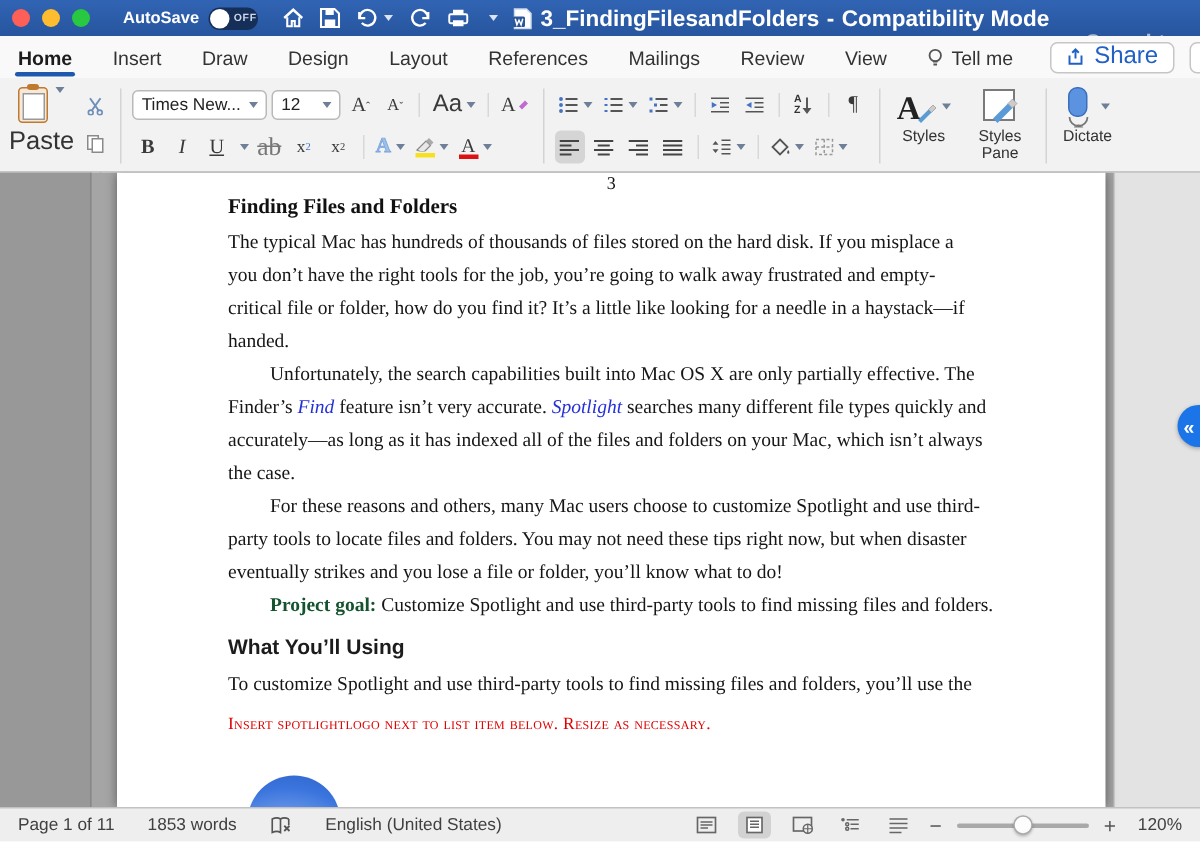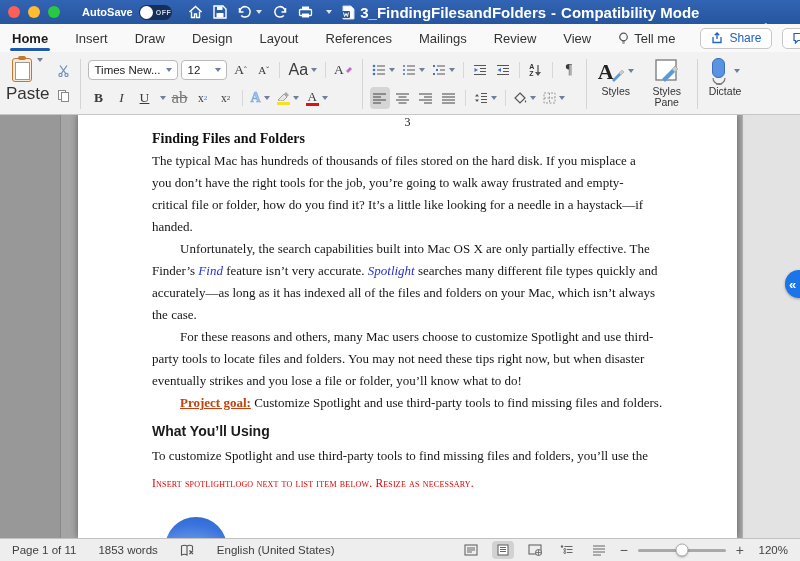--- a/index.html
+++ b/index.html
@@ -23,21 +23,21 @@
   .title-text b { font-weight:bold; }
   .title-saved { color:#aebcd4; font-weight:bold;margin-top:32px; }
   .tb-right { margin-left:auto; display:flex; align-items:center; gap:14px; }
 
   
   .tabbar { height:28px; background:#f9f9f9; display:flex; align-items:center; padding:0 10px; flex:none; }
   .tab { font-size:13px; color:#333; padding:5px 2px 4px; margin-right:23px; position:relative; white-space:nowrap; display:flex; align-items:center; gap:5px;justify-content:center; }
   .tab.active { font-weight:bold; color:#1c1c1c; }
   .tab.active::after { content:""; position:absolute; left:0; right:0; bottom:-1px; height:3px; border-radius:2px; background:#1f59ad; }
   .tabbar-right { margin-left:auto; display:flex; gap:10px; }
-  .pill-btn { height:21px; border:1px solid #c6c6c6; border-radius:5px; background:#fff; display:flex; align-items:center; gap:5px; padding:0 10px; font-size:12px; color:#2160c4; }
+  .pill-btn { height:21px; border:1px solid #c6c6c6; border-radius:5px; background:#fff; display:flex; align-items:center; gap:5px; padding:0 10px; font-size:16px; color:#2160c4; }
 
   
   .ribbon { height:63px; background:#f2f2f2; border-bottom:1px solid #c6c6c6; display:flex; align-items:stretch; padding:4px 6px 2px; flex:none; }
   .vr { width:1px; background:#d4d4d4; margin:3px 7px; }
   .group { display:flex; }
   .rows { display:flex; flex-direction:column; justify-content:space-between; padding:2px 0; }
   .rrow { display:flex; align-items:center; gap:3px; height:24px; }
   .rbtn { display:flex; align-items:center; justify-content:center; min-width:20px; height:22px; border-radius:4px; color:#3a3a3a; padding:0 2px; }
   .rbtn.sel { background:#d5d5d5; }
   .sep-sm { width:1px; height:16px; background:#d8d8d8; margin:0 3px; }
@@ -64,21 +64,21 @@
   .right-gutter { position:absolute; right:0; top:0; width:58px; height:100%; background:#e3e3e3; border-left:1px solid #b3b3b3; }
   .page { position:absolute; left:78px; top:0; width:659px; height:423px; background:#fff; box-shadow:0 0 7px rgba(0,0,0,.45); overflow:hidden; }
   .page-num { position:absolute; top:0; left:0; right:0; text-align:center; font:12px "Liberation Serif", serif; color:#111; }
   .doc-content { position:absolute; left:74px; top:13px; width:520px; }
   .doc-h1 { font:bold 14px/22px "Liberation Serif", serif; color:#111; }
   .doc-line { font:13px/22px "Liberation Serif", serif; color:#161616; white-space:pre; }
   .doc-line.indent { text-indent:28px; }
   .doc-h2 { font:bold 14px/27px "Liberation Sans", sans-serif; color:#1c1c1c; margin-top:4px; }
   .doc-red { font:11.5px/14px "Liberation Serif", serif; font-variant:small-caps; color:#e00000; margin-top:9px; letter-spacing:.2px; }
   .blue-italic { color:#2430d8; font-style:italic; }
-  .blue-bold { color:#c2410c; font-weight:bold;text-decoration:underline; }
+  .blue-bold { color:#14532d; font-weight:bold; }
   .spotlight-logo { position:absolute; left:87px; top:402px; width:62px; height:62px; border-radius:50%;
     background:radial-gradient(circle at 42% 110%, #d4e2f8 0%, #7ea7ec 45%, #3a74dd 78%, #2e63c6 100%); }
   .nav-circle { position:absolute; right:-13px; top:155px; width:28px; height:28px; border-radius:50%; background:#1b74e8; box-shadow:0 1px 3px rgba(0,0,0,.3); color:#fff; font-size:13px; font-weight:bold; display:flex; align-items:center; padding-left:4px; }
 
   
   .statusbar { height:23px; background:#eeeeee; border-top:1px solid #c2c2c2; display:flex; align-items:center; padding:0 12px; flex:none; font-size:11.5px; color:#404040; margin-top:auto; }
   .sb-left { display:flex; align-items:center; gap:22px; }
   .sb-right { margin-left:auto; display:flex; align-items:center; gap:10px; }
   .viewbtn { width:22px; height:18px; border-radius:4px; display:flex; align-items:center; justify-content:center; color:#555; }
   .viewbtn.sel { background:#d2d2d2; }

